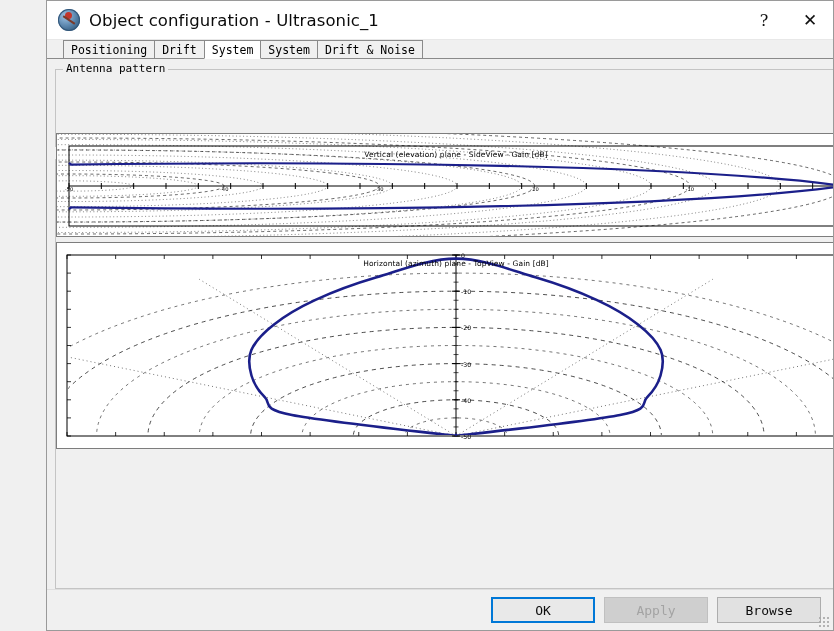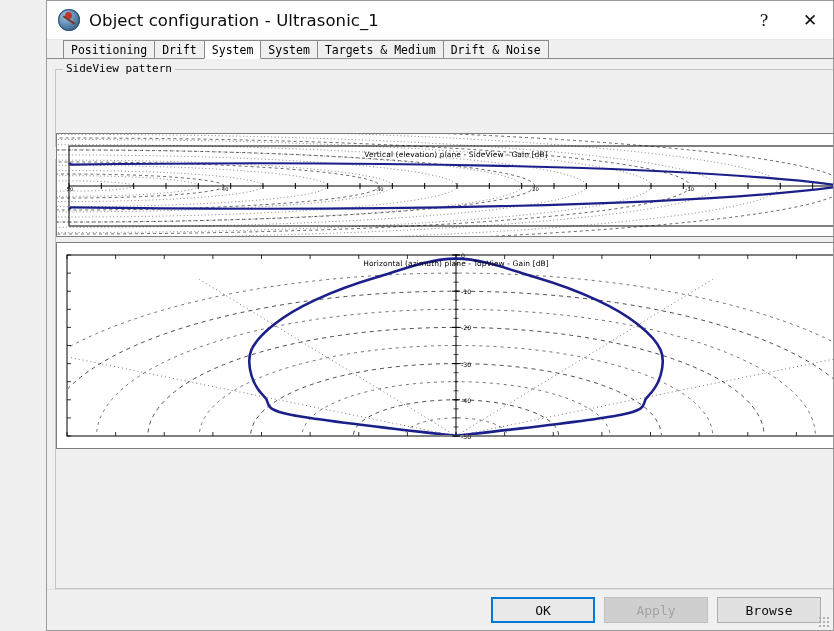--- a/index.html
+++ b/index.html
@@ -214,28 +214,27 @@
       <div class="cap-btn help">?</div>
       <div class="cap-btn close">✕</div>
     </div>
   </div>
 
   <div class="tabstrip">
     <div class="tab">Positioning</div>
     <div class="tab">Drift</div>
     <div class="tab active">System</div>
     <div class="tab">System</div>
-    <div class="tab">Targets &amp; Medium</div>
     <div class="tab">Drift &amp; Noise</div>
   </div>
 
   <div class="client">
 
     <div class="groupbox" id="gb-pattern">
-      <div class="group-label">SideView pattern</div>
+      <div class="group-label">Antenna pattern</div>
     </div>
 
     <div class="radio-row" style="left:20px;top:85px;">
       <span class="radio"></span>
       <span class="radio-label">Constant gain</span>
     </div>
 
     <div class="spin">
       <span class="val">-10.0</span>
       <span class="arrows">

